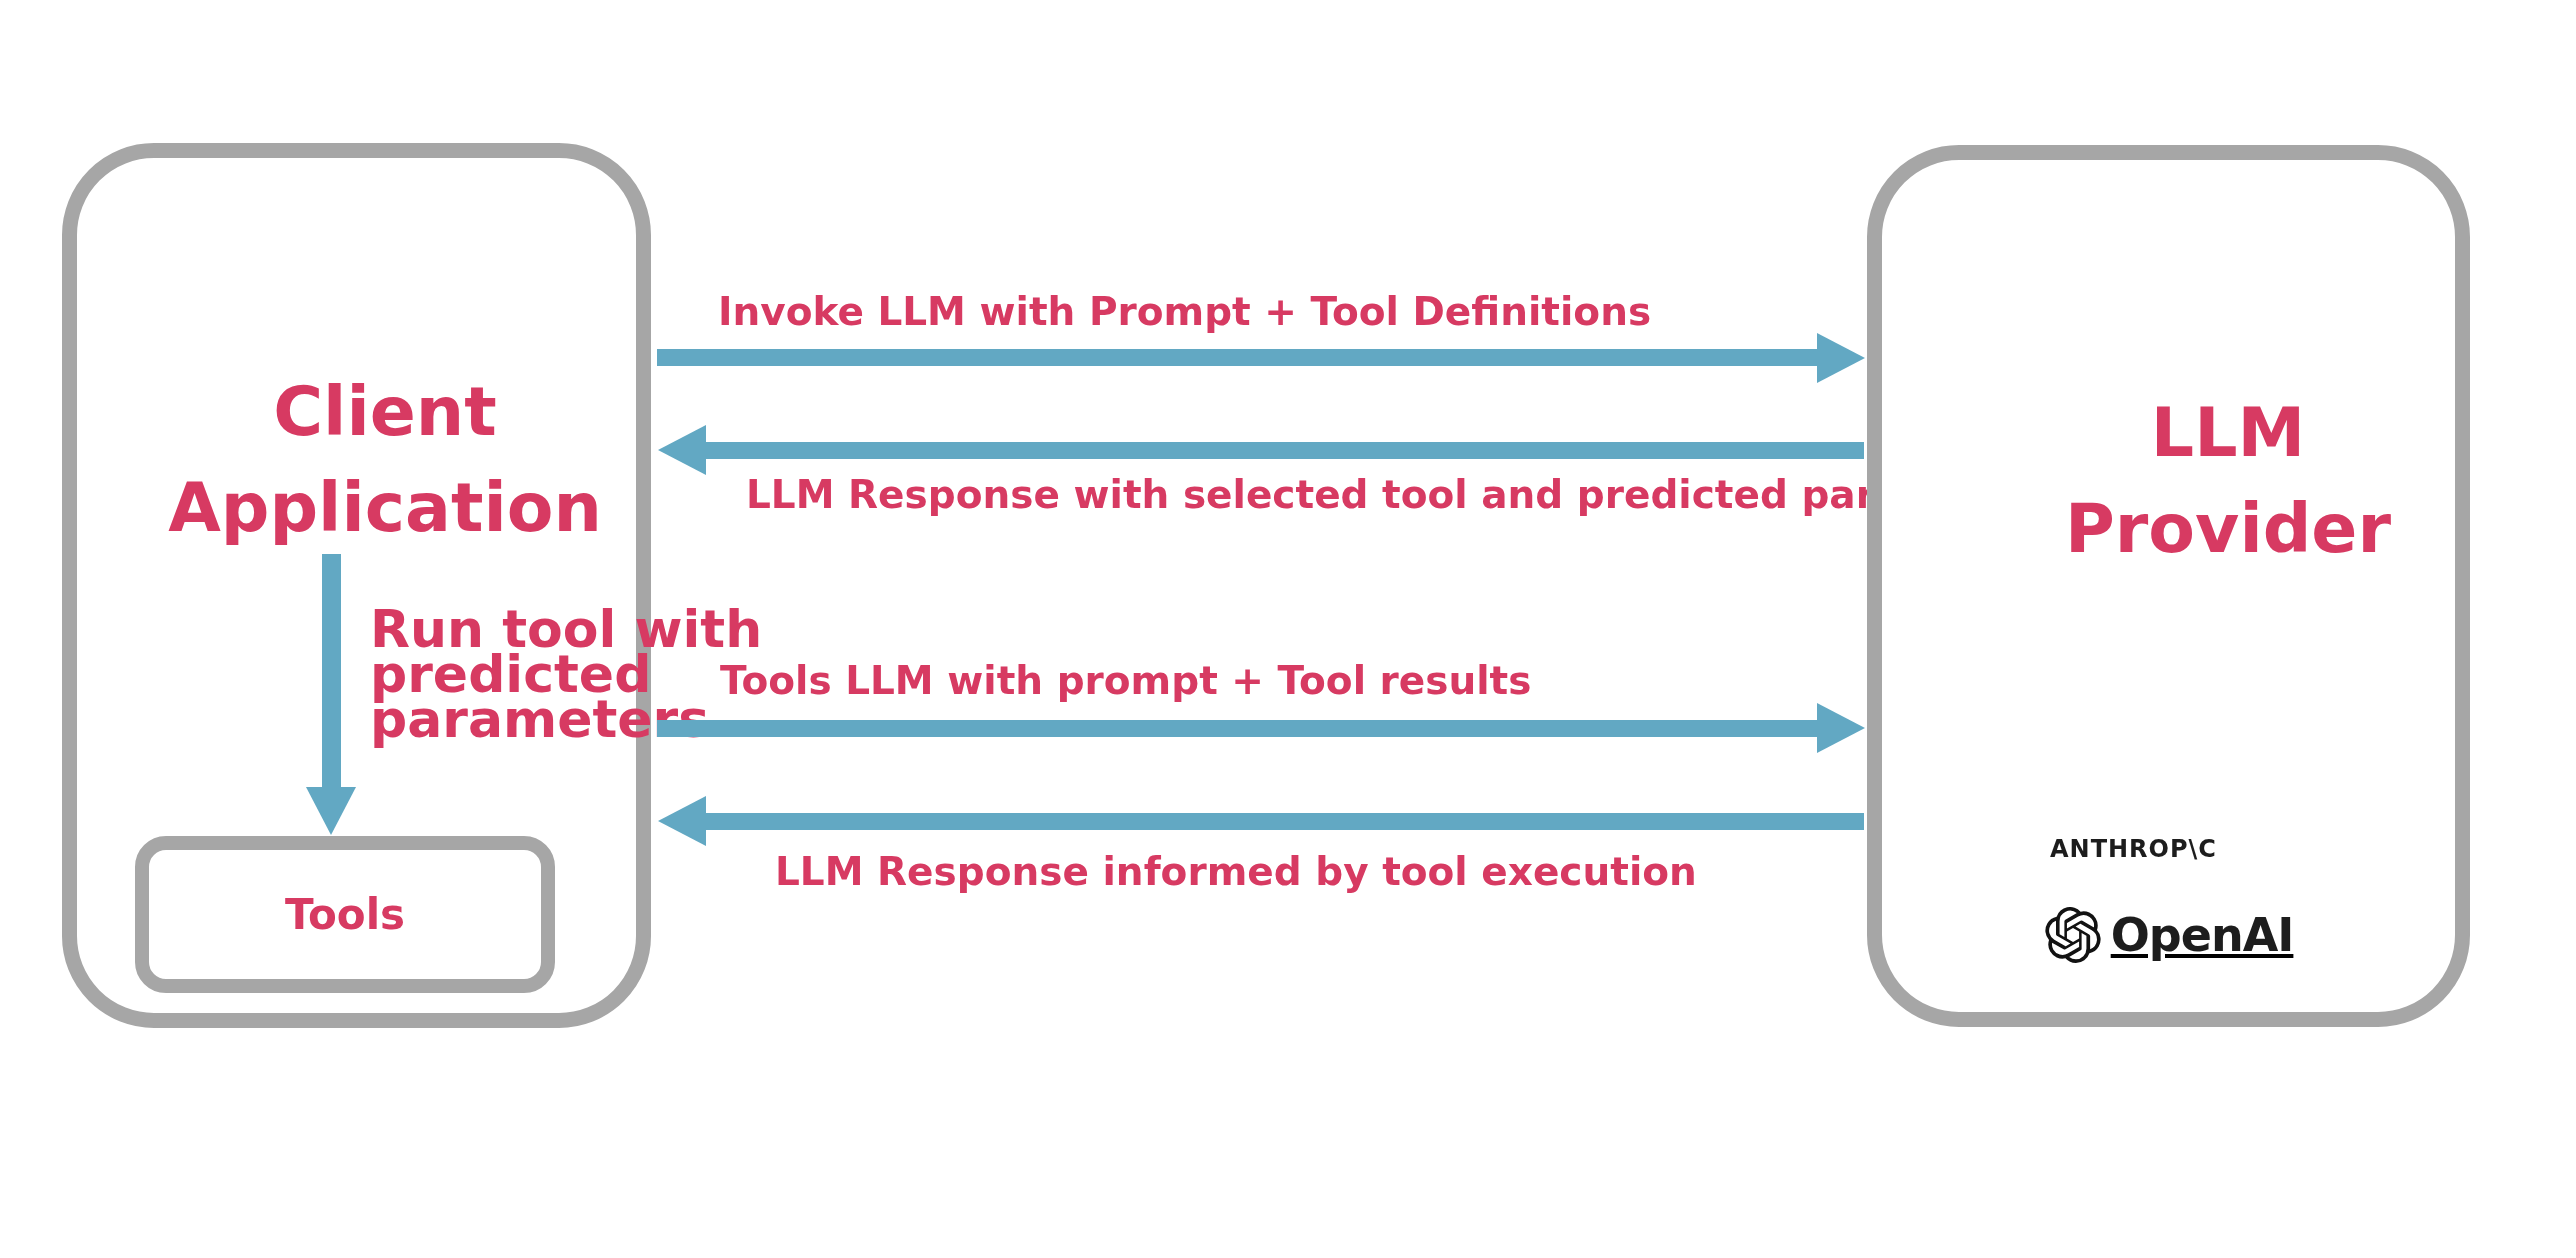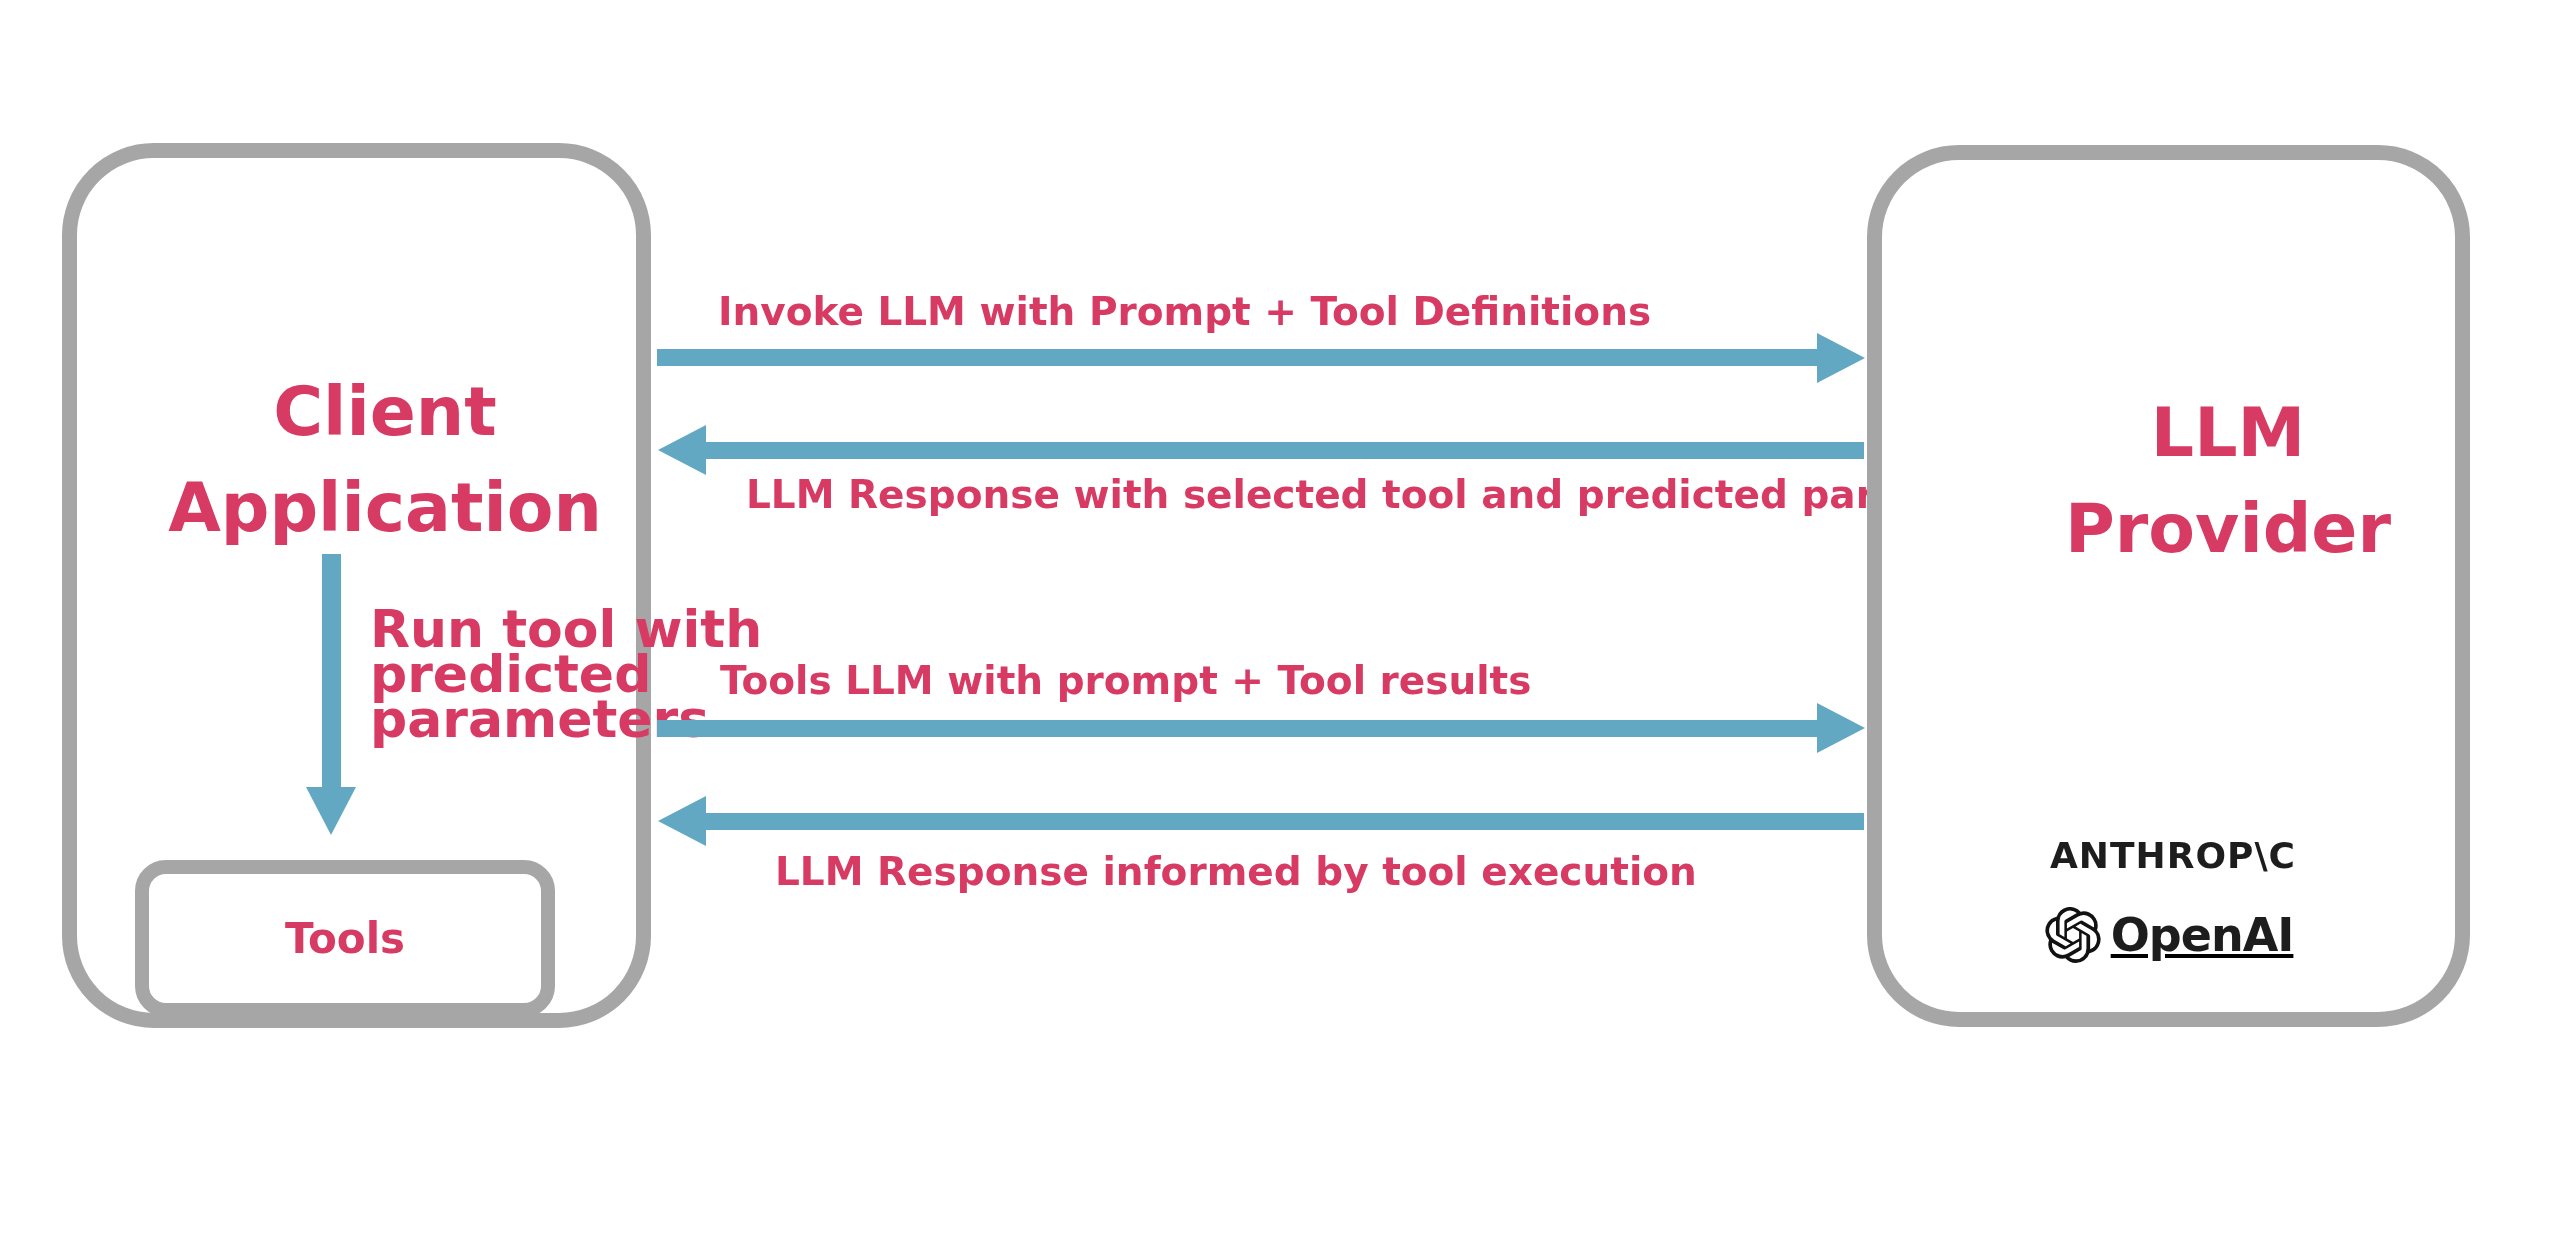--- a/index.html
+++ b/index.html
@@ -74,42 +74,42 @@
     border-right: 48px solid var(--blue, #62a8c3);
   }
   .head-down {
     border-left: 25px solid transparent;
     border-right: 25px solid transparent;
     border-top: 48px solid var(--blue, #62a8c3);
   }
   .tools-box {
     position: absolute;
     left: 135px;
-    top: 860px;
+    top: 836px;
     width: 420px;
     height: 157px;
     border: 14.5px solid var(--border-gray, #a6a6a6);
     border-radius: 31px;
     box-sizing: border-box;
     background: #ffffff;
     display: flex;
     align-items: center;
     justify-content: center;
   }
   .tools-label {
     color: var(--pink, #d73a62);
     font-size: 42px;
     font-weight: 700;
   }
   .anthropic {
     position: absolute;
     left: 2050px;
     top: 835px;
     color: var(--logo-black, #1d1d1d);
-    font-size: 36px;
+    font-size: 24px;
     font-weight: 700;
     letter-spacing: 1px;
     white-space: nowrap;
   }
   .openai {
     position: absolute;
     left: 2045px;
     top: 906px;
     height: 58px;
     display: flex;

